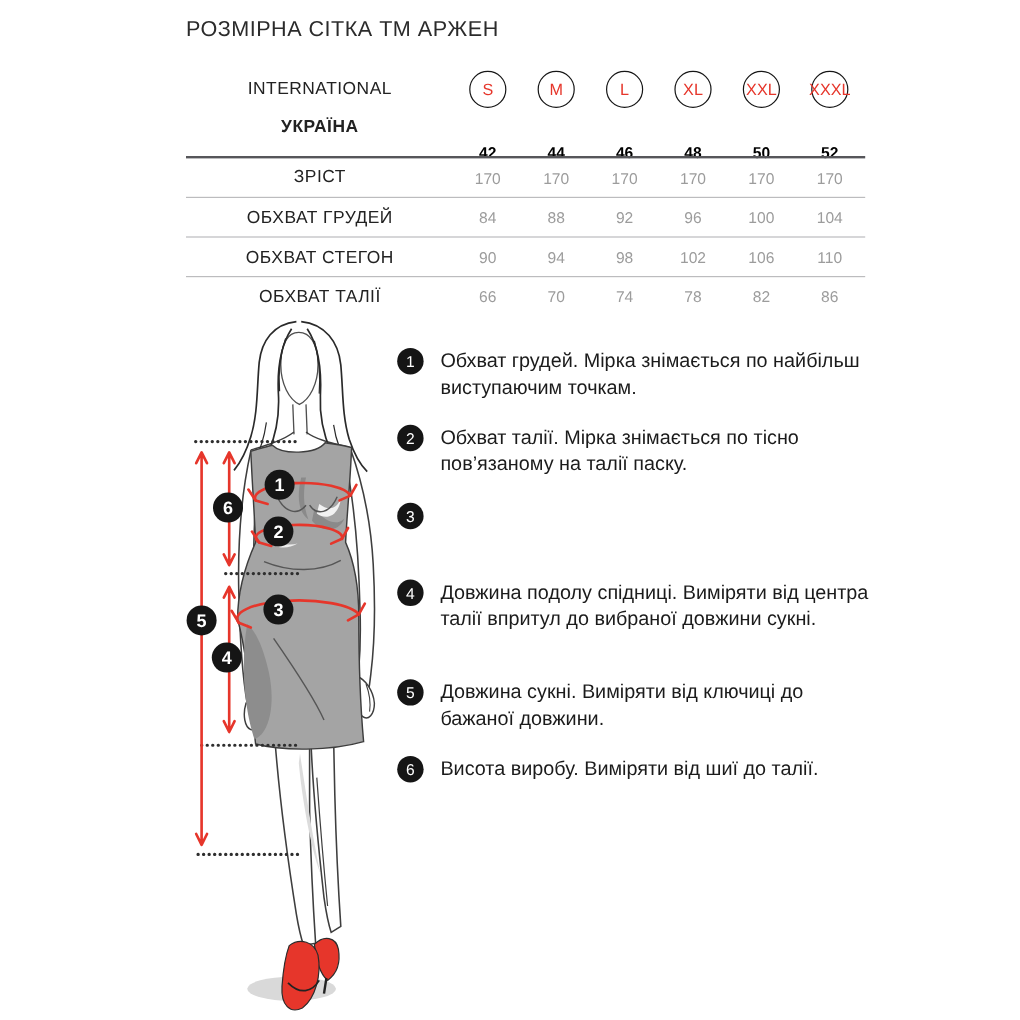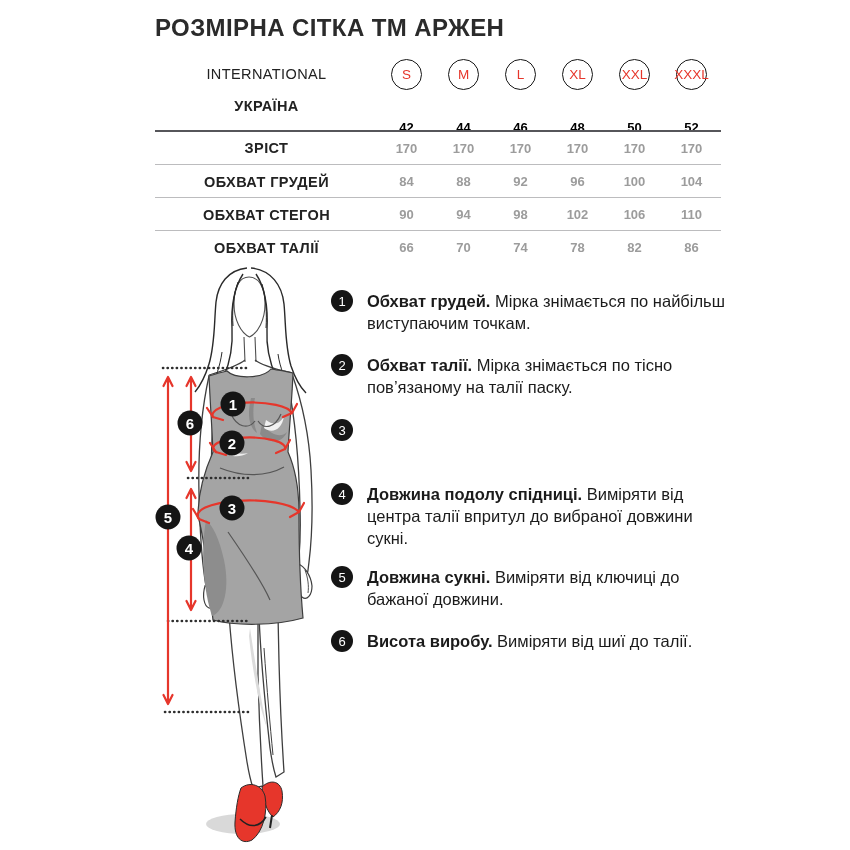--- a/index.html
+++ b/index.html
@@ -3,48 +3,48 @@
 <meta charset="utf-8">
 <style>
   html,body{margin:0;padding:0;background:#ffffff;}
   .sheet{
     position:relative;width:850px;height:850px;background:#ffffff;overflow:hidden;
     font-family:"Liberation Sans","DejaVu Sans",sans-serif;color:#1d1d1d;
   }
   
   .title{
     position:absolute;left:155px;top:14px;margin:0;
-    font-size:24px;font-weight:700;letter-spacing:.4px;color:#2b2b2b;
+    font-size:18px;font-weight:400;letter-spacing:.4px;color:#2b2b2b;
   }
   
   .trow{position:absolute;left:155px;width:566px;display:flex;align-items:center;}
   .tlabel{flex:none;width:223px;font-size:14.5px;letter-spacing:.4px;color:#222;text-align:center;}
   .cells{flex:1;display:flex;}
   .cell{width:57px;text-align:center;}
   .row-intl{top:57px;height:34px;}
   .row-ua{top:93px;height:26px;font-weight:bold;}
   .row-ua .cell{font-size:13px;color:#000000;margin-top:42px;}
-  .val-row{height:36px;font-weight:bold;}
+  .val-row{height:36px;}
   .val-row .cell{font-size:13px;color:#9c9c9c;}
   .szcircle{
     display:inline-flex;width:31px;height:31px;border:1.7px solid #161616;border-radius:50%;
     align-items:center;justify-content:center;box-sizing:border-box;
     color:#e6362b;font-size:13.5px;font-weight:500;white-space:nowrap;overflow:visible;
   }
   .divider{position:absolute;left:155px;width:566px;height:0;}
   .divider.dark{border-top:2px solid #56565a;}
   .divider.light{border-top:1.5px solid #bcbcbe;}
   
   .note{position:absolute;left:331px;width:402px;display:flex;align-items:flex-start;}
   .ncircle{
     flex:none;width:22px;height:22px;border-radius:50%;background:#151515;color:#ffffff;
     display:flex;align-items:center;justify-content:center;font-size:13px;
   }
   .ntext{margin:0 0 0 14px;width:360px;font-size:16.5px;line-height:22px;color:#1b1b1b;}
-  .ntext b{font-weight:bold;}
+  .ntext b{font-weight:normal;}
   
   .figure{position:absolute;left:140px;top:265px;width:200px;height:585px;}
   .figure text{font-family:"Liberation Sans","DejaVu Sans",sans-serif;}
 </style>
 </head>
 <body>
 
 <div class="sheet">
 
   <h1 class="title">РОЗМІРНА СІТКА ТМ АРЖЕН</h1>

